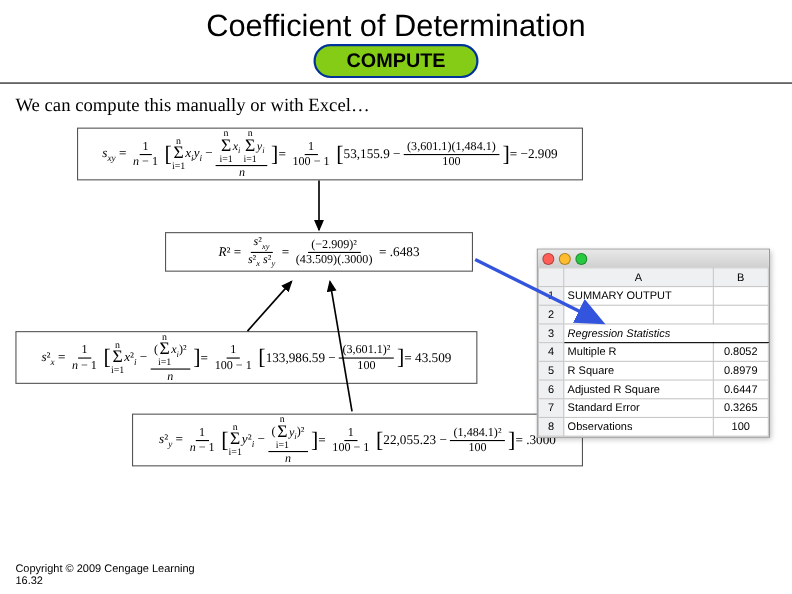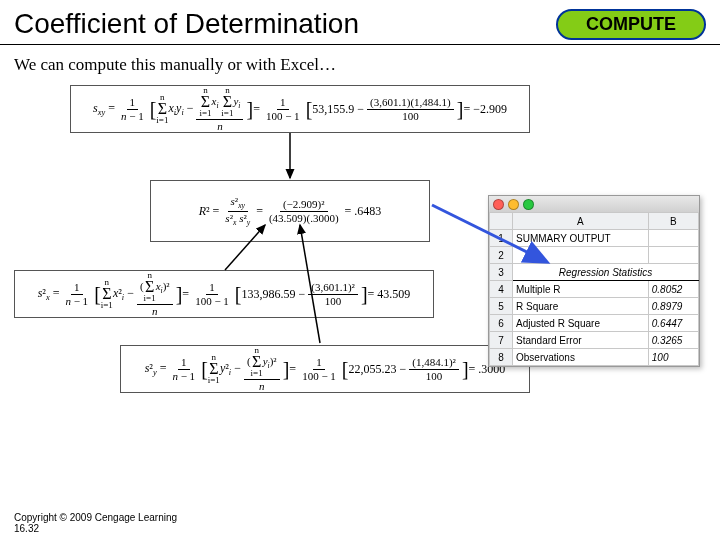--- a/index.html
+++ b/index.html
@@ -10,20 +10,21 @@
     background: #fff;
     font-family: Georgia, "Times New Roman", serif;
     position: relative;
     overflow: hidden;
   }
   .header {
     display: flex;
     align-items: center;
     padding: 8px 14px 4px 14px;
     border-bottom: 1px solid #000;
+    flex-direction: column;
   }
   .title {
     font-family: Verdana, Tahoma, Geneva, sans-serif;
     font-size: 28px;
     flex: 1;
   }
   .compute-badge {
     border: 2.5px solid #003399;
     border-radius: 18px;
     padding: 3px 28px;
@@ -98,22 +99,22 @@
   .excel table { border-collapse: collapse; width: 100%; }
   .excel td, .excel th {
     border: 1px solid #c8c8c8;
     padding: 1px 3px;
     height: 14px;
     text-align: left;
     font-weight: normal;
   }
   .excel th { background: #eef0f2; text-align: center;}
   .excel .rowhead { background: #eef0f2; text-align: center; width: 16px;}
-  .excel .num { text-align: left; font-style: italic; }
-  .excel .sect-title { font-style: italic; text-align: center; border-bottom: 1.5px solid #000;}
+  .excel .num { text-align: center; }
+  .excel .sect-title { font-style: italic; border-bottom: 1.5px solid #000;}
   .arrow-svg { position:absolute; left:0; top:0; width:720px; height:400px; pointer-events:none;}
   .footer {
     position: absolute;
     bottom: 6px;
     left: 14px;
     right: 14px;
     display: flex;
     justify-content: space-between;
     font-family: Verdana, Tahoma, sans-serif;
     font-size: 10px;
@@ -167,21 +168,21 @@
     <span class="br">[</span>
     <span>53,155.9 −</span>
     <span class="frac">
         <span class="num">(3,601.1)(1,484.1)</span>
         <span class="den">100</span>
       </span>
     <span class="br">]</span>
     <span> = −2.909</span>
   </div>
 
-  <div class="fbox" style="left:150px; top:105px; width:280px; height:62px;">
+  <div class="fbox" style="left:150px; top:105px; width:280px; height:36px;">
     <span><i>R</i>² =</span>
     <span class="frac">
         <span class="num"><i>s</i>²<sub><i>xy</i></sub></span>
         <span class="den"><i>s</i>²<sub><i>x</i></sub> <i>s</i>²<sub><i>y</i></sub></span>
       </span>
     <span> = </span>
     <span class="frac">
         <span class="num">(−2.909)²</span>
         <span class="den">(43.509)(.3000)</span>
       </span>

